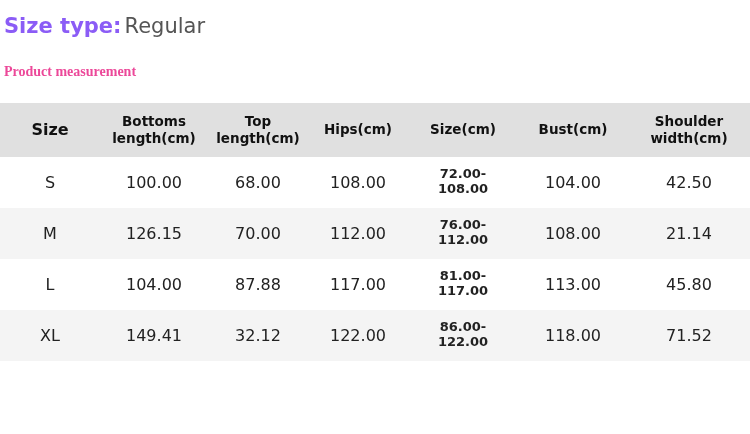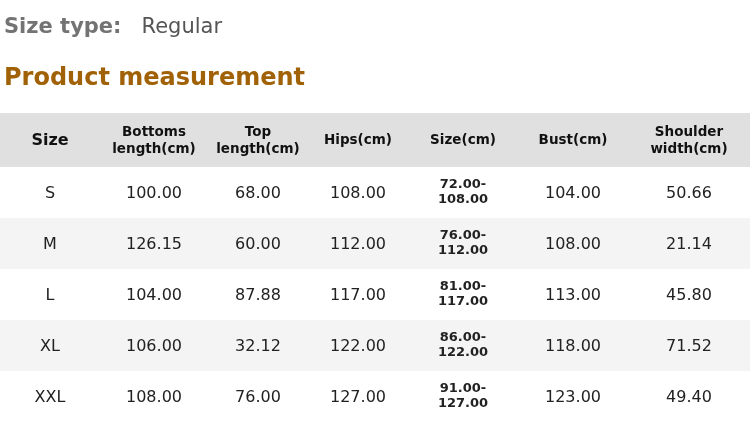--- a/index.html
+++ b/index.html
@@ -19,33 +19,34 @@
     box-sizing: border-box;
   }
   .size-type-line {
     font-size: 21px;
     line-height: 1;
     padding: 16px 0 0 4px;
     white-space: nowrap;
   }
   .size-type-label {
     font-weight: bold;
-    color: #737373;
+    color: #8b5cf6;
   }
   .size-type-value {
     font-weight: normal;
     color: #555555;
-    margin-left: 20px;
+    margin-left: 3px;
   }
   .section-heading {
-    font-size: 24px;
+    font-size: 14px;
     font-weight: bold;
-    color: #a16207;
+    color: #ec4899;
     padding: 28px 0 0 4px;
     line-height: 1;
+    font-family: Liberation Serif, serif;
   }
   table.measure {
     width: 750px;
     border-collapse: collapse;
     margin-top: 24px;
     table-layout: fixed;
   }
   table.measure thead th {
     background: #e0e0e0;
     font-size: 13.5px;
@@ -121,54 +122,45 @@
       </tr>
     </thead>
     <tbody>
       <tr class="odd-row">
         <td>S</td>
         <td>100.00</td>
         <td>68.00</td>
         <td>108.00</td>
         <td class="waist-cell">72.00-<br>108.00</td>
         <td>104.00</td>
-        <td>50.66</td>
+        <td>42.50</td>
       </tr>
       <tr class="even-row">
         <td>M</td>
         <td>126.15</td>
-        <td>60.00</td>
+        <td>70.00</td>
         <td>112.00</td>
         <td class="waist-cell">76.00-<br>112.00</td>
         <td>108.00</td>
         <td>21.14</td>
       </tr>
       <tr class="odd-row">
         <td>L</td>
         <td>104.00</td>
         <td>87.88</td>
         <td>117.00</td>
         <td class="waist-cell">81.00-<br>117.00</td>
         <td>113.00</td>
         <td>45.80</td>
       </tr>
       <tr class="even-row">
         <td>XL</td>
-        <td>106.00</td>
+        <td>149.41</td>
         <td>32.12</td>
         <td>122.00</td>
         <td class="waist-cell">86.00-<br>122.00</td>
         <td>118.00</td>
         <td>71.52</td>
-      </tr>
-      <tr class="odd-row">
-        <td>XXL</td>
-        <td>108.00</td>
-        <td>76.00</td>
-        <td>127.00</td>
-        <td class="waist-cell">91.00-<br>127.00</td>
-        <td>123.00</td>
-        <td>49.40</td>
       </tr>
     </tbody>
   </table>
 
 </div>
 
 </body></html>

